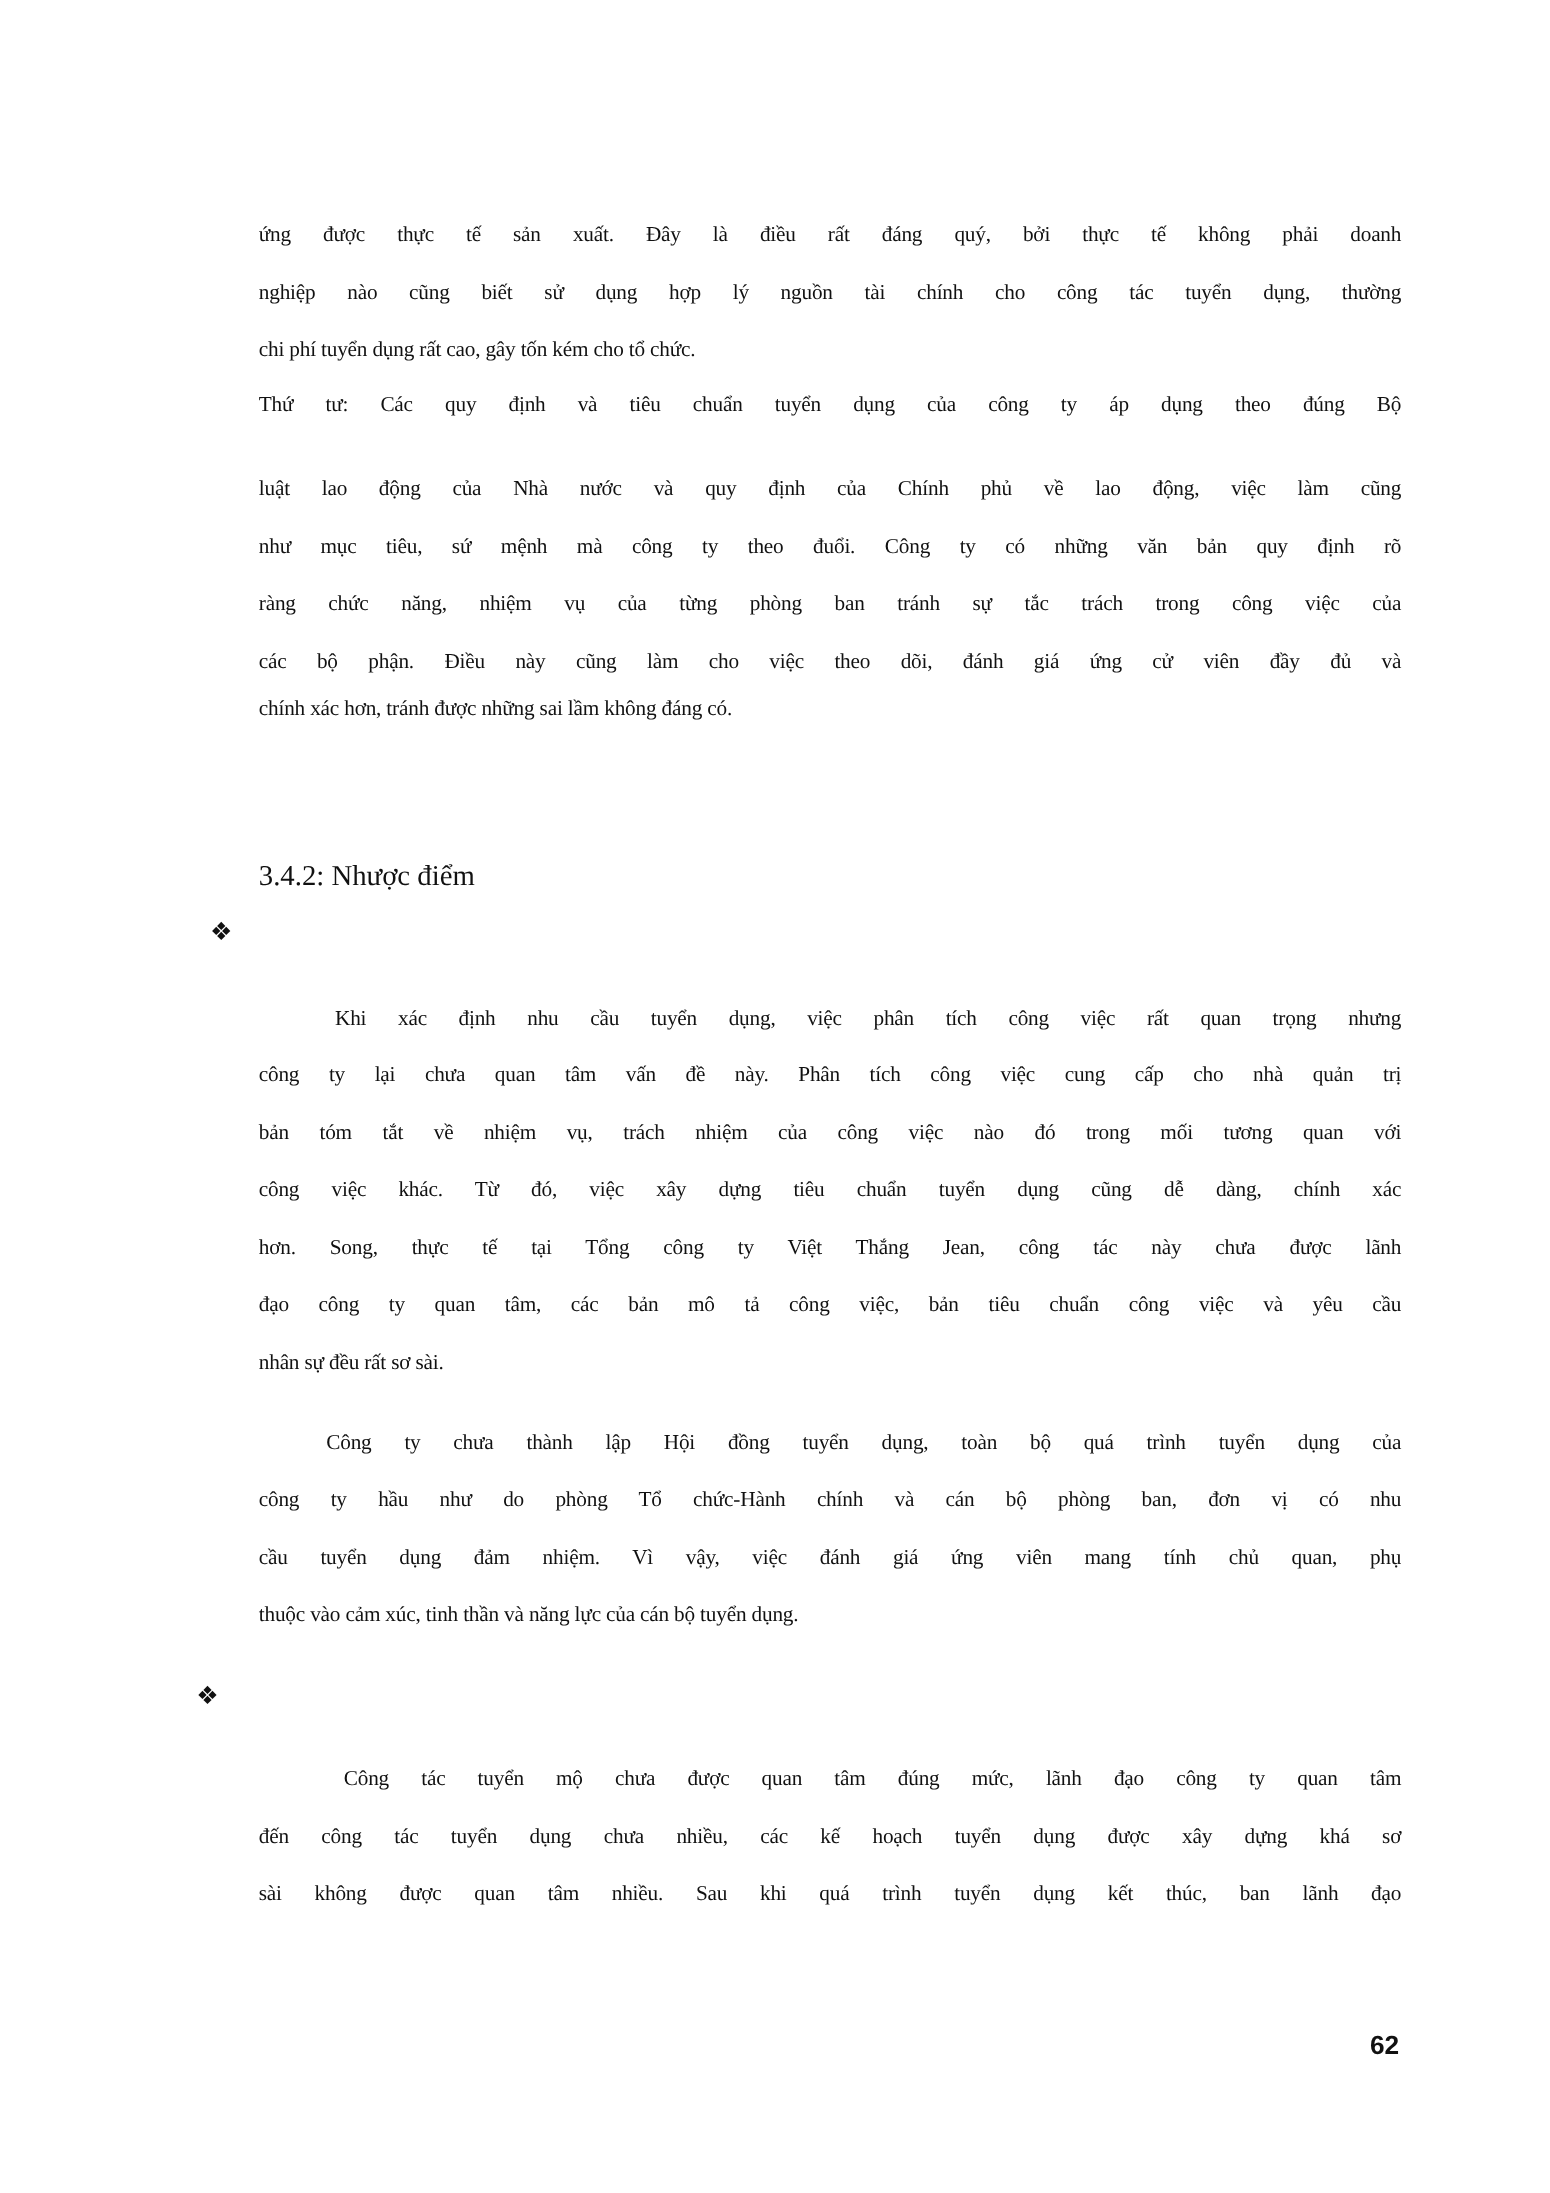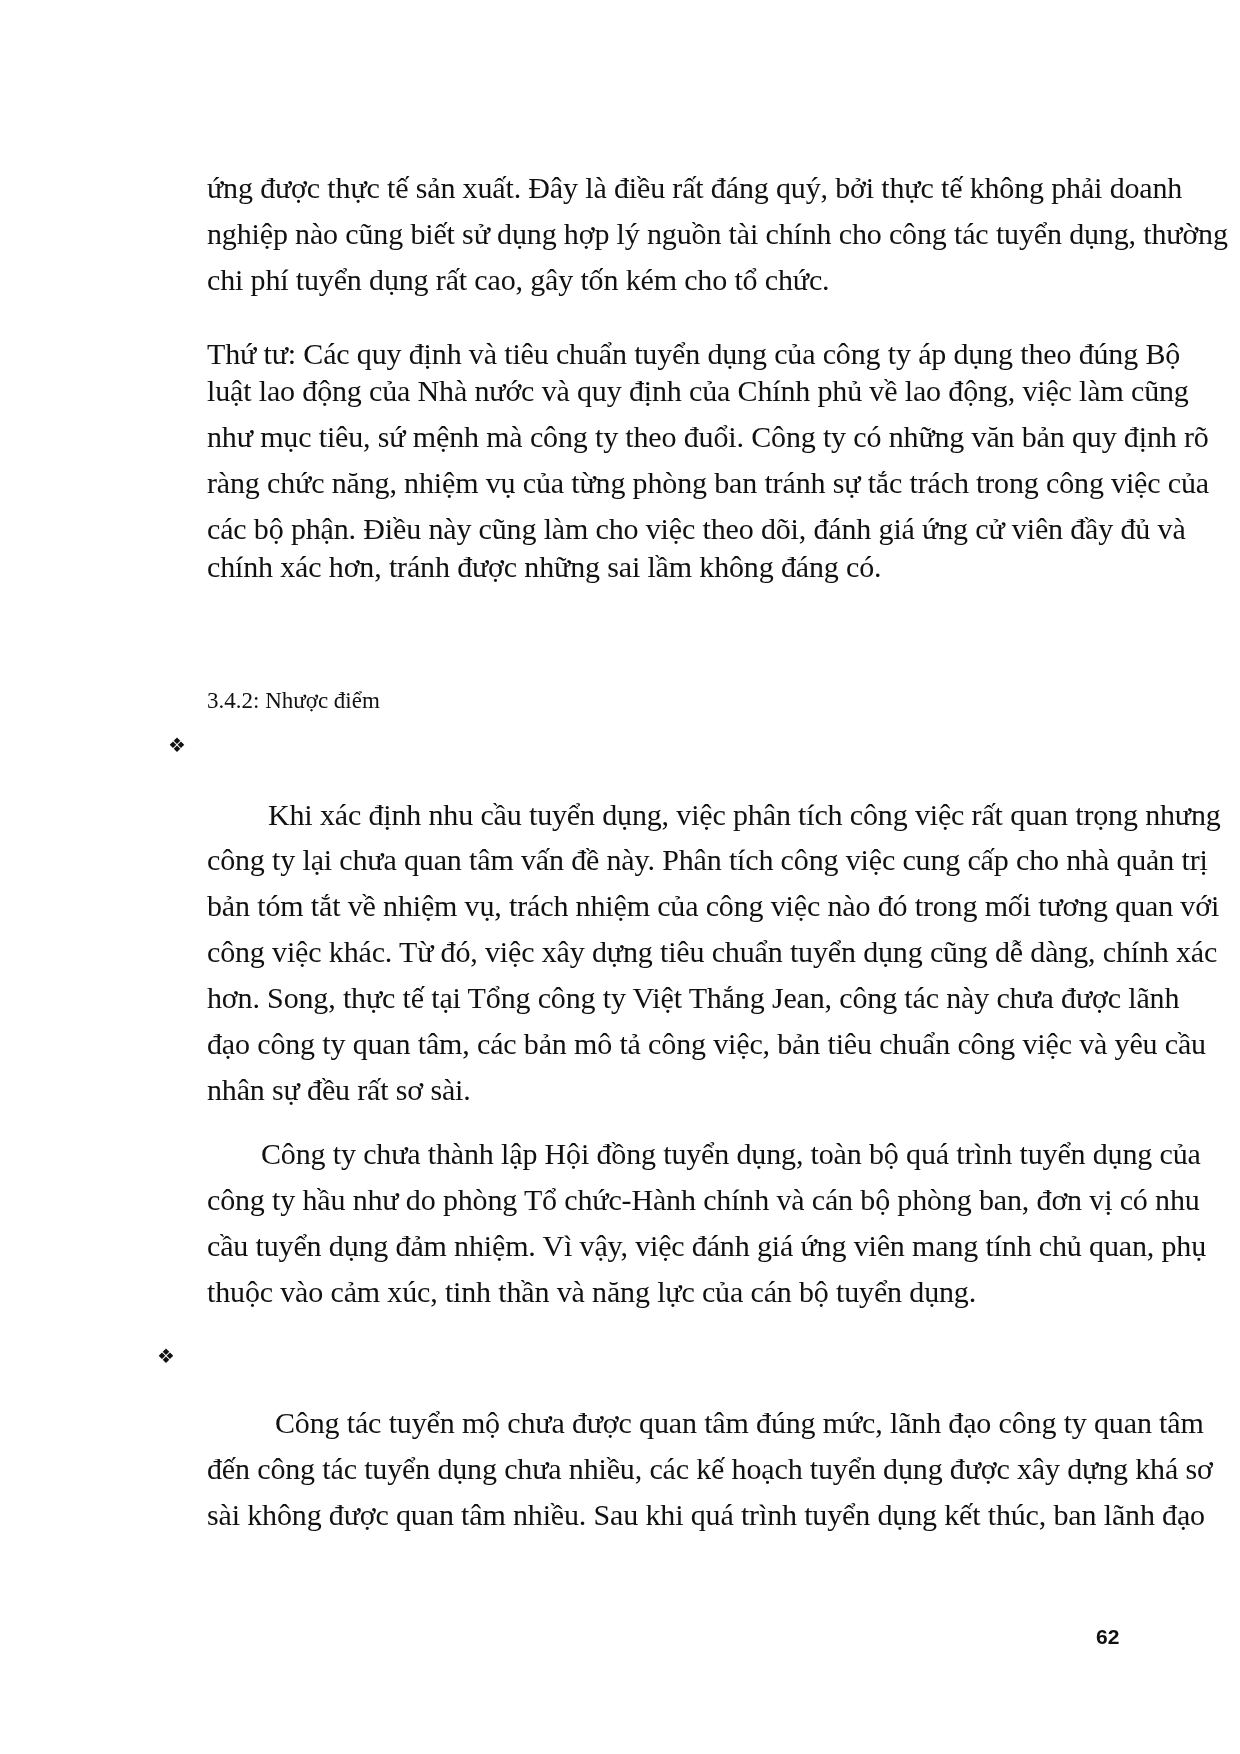--- a/index.html
+++ b/index.html
@@ -18,21 +18,21 @@
     .page {
       position: absolute;
       left: 0; top: 0;
       width: 1240px; height: 1754px;
       background: #ffffff;
     }
     .line {
       position: absolute;
       left: 207px;
       width: 914px;
-      font-size: 30px;
+      font-size: 17px;
       line-height: 30px;
       white-space: nowrap;
       text-align: justify;
       text-align-last: justify;
       letter-spacing: -0.15px;
     }
     .line.last {
       text-align-last: left;
     }
     .heading {
@@ -64,21 +64,21 @@
 
 <div class="page">
 
   <div>
     <div class="line" style="top:173px">ứng được thực tế sản xuất. Đây là điều rất đáng quý, bởi thực tế không phải doanh</div>
     <div class="line" style="top:219px">nghiệp nào cũng biết sử dụng hợp lý nguồn tài chính cho công tác tuyển dụng, thường</div>
     <div class="line last" style="top:265px">chi phí tuyển dụng rất cao, gây tốn kém cho tổ chức.</div>
   </div>
 
   <div>
-    <div class="line" style="top:339px">Thứ tư:  Các quy định và tiêu chuẩn tuyển dụng của công ty áp dụng theo đúng  Bộ</div>
+    <div class="line" style="top:309px">Thứ tư:  Các quy định và tiêu chuẩn tuyển dụng của công ty áp dụng theo đúng  Bộ</div>
     <div class="line" style="top:376px">luật lao động của Nhà nước và quy định của Chính phủ về lao động, việc làm cũng</div>
     <div class="line" style="top:422px">như mục tiêu, sứ mệnh mà công ty theo đuổi. Công ty có những văn bản quy định rõ</div>
     <div class="line" style="top:468px">ràng chức năng, nhiệm vụ của từng phòng ban tránh sự tắc trách trong công việc của</div>
     <div class="line" style="top:514px">các bộ phận. Điều này cũng làm cho việc theo dõi, đánh giá ứng cử viên đầy đủ và</div>
     <div class="line last" style="top:552px">chính xác hơn, tránh được những sai lầm không đáng có.</div>
   </div>
 
   <div class="heading" style="top:686px">3.4.2: Nhược điểm</div>
 
   <span class="bullet" style="left:168px; top:730px">❖</span>

